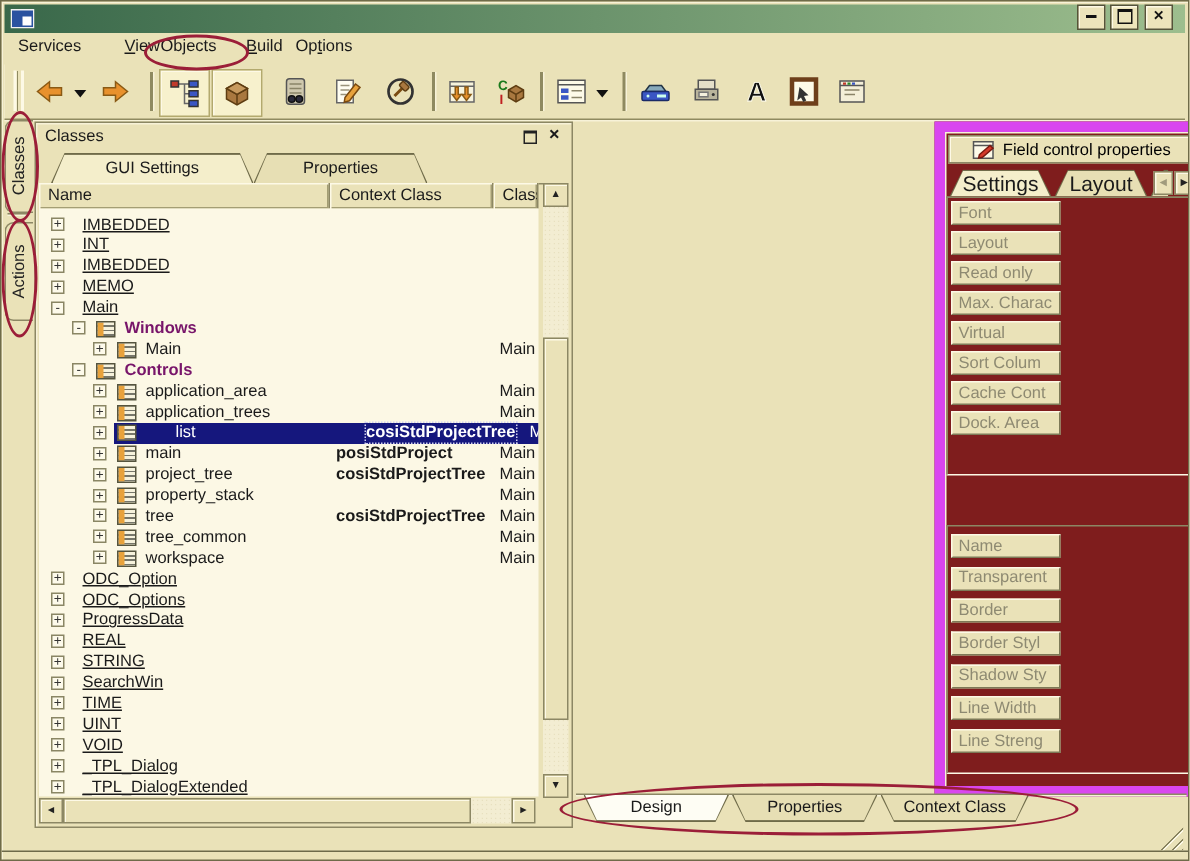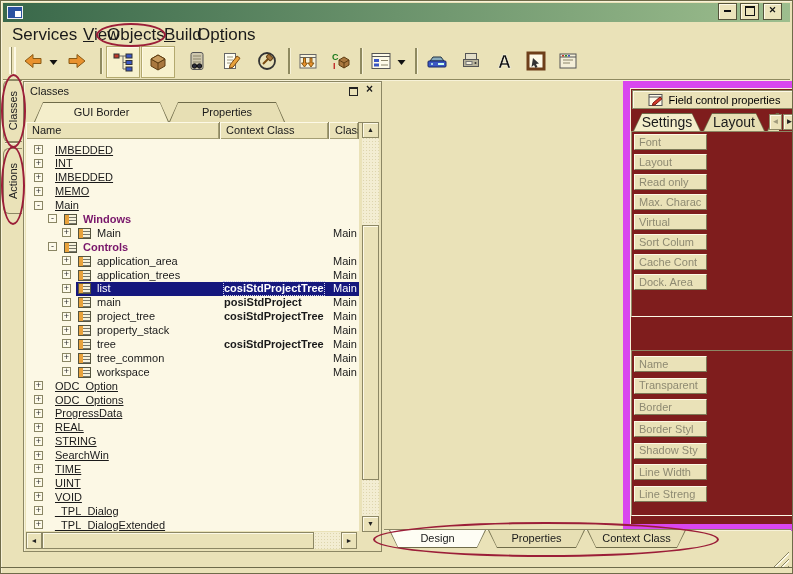--- a/index.html
+++ b/index.html
@@ -15,21 +15,21 @@
   .titlebar .appicon{width:16px;height:13px;margin:0 6px 0 4px;}
   .titlebar .ttext{font-size:12px;font-weight:bold;color:#f4f1d6;white-space:nowrap;}
   .winbtn{position:absolute;top:2px;width:17px;height:15px;background:#ece4bb;
     border:1px solid #55533a;box-shadow:inset 1px 1px 0 #fdf9e6;text-align:center;
     font-size:9px;line-height:13px;font-weight:bold;color:#111;cursor:default;}
   .winbtn.min{right:55px;} .winbtn.max{right:33px;} .winbtn.cls{right:10px;}
   .minglyph{display:inline-block;width:7px;height:2px;background:#111;margin-bottom:1px;}
   .maxglyph{display:inline-block;width:8px;height:7px;border:1px solid #111;border-top:2px solid #111;margin-top:2px;}
   
   .menubar{position:absolute;left:2px;top:21px;right:2px;height:20px;}
-  .mitem{position:absolute;top:3px;font-size:17px;white-space:nowrap;cursor:default;}
+  .mitem{position:absolute;top:3px;font-size:11px;white-space:nowrap;cursor:default;}
   .m0{left:9px}.m1{left:80px}.m2{left:104px}.m3{left:161px}.m4{left:194px}
   
   .toolbar{position:absolute;left:2px;top:41px;right:2px;height:37px;border-bottom:1px solid #8f8a60;box-shadow:0 1px 0 #f7f2d8;}
   .grip{position:absolute;left:6px;top:5px;width:6px;height:27px;
     border-left:2px solid #fdf9e6;box-shadow:inset 1px 0 0 #8f8a60;}
   .grip:after{content:"";position:absolute;left:3px;top:0;bottom:0;border-left:2px solid #fdf9e6;box-shadow:inset 1px 0 0 #8f8a60;}
   .tbtn{position:absolute;top:5px;width:28px;height:28px;display:flex;align-items:center;justify-content:center;}
   .tbtn.checked{background:#f7f1cd;border:1px solid #b3a96e;box-shadow:inset 1px 1px 0 #fdf9e6;width:32px;height:30px;top:4px;}
   .tsep{position:absolute;top:6px;width:2px;height:26px;background:#8f8a60;box-shadow:1px 0 0 #f7f2d8;}
   .tdd{position:absolute;top:16px;width:10px;height:10px;font-size:0;}
@@ -71,21 +71,21 @@
     background:#fdfaea;font-size:9px;line-height:6px;text-align:center;color:#333;z-index:2;}
   .ticon{position:absolute;top:1.5px;width:13px;height:11px;box-sizing:border-box;border:1px solid #55543e;z-index:2;
     background-image:linear-gradient(#e8a23c,#e8a23c),repeating-linear-gradient(to bottom,#f6f2dc 0 2px,#76766a 2px 3px);
     background-size:4px 100%,100% 100%;background-position:left,right;background-repeat:no-repeat;}
   .tname,.tctx,.tcls{position:absolute;top:0.5px;z-index:2;line-height:13px;}
   .tctx{left:198px;font-weight:bold;} .tcls{left:307px;}
   .lvl0 .expand{left:8px;}  .lvl0 .tname{left:29px;text-decoration:underline;}
   .lvl1 .expand{left:22px;} .lvl1 .ticon{left:38px;} .lvl1 .tname{left:57px;}
   .lvl2 .expand{left:36px;} .lvl2 .ticon{left:52px;} .lvl2 .tname{left:71px;}
   .grp .tname{font-weight:bold;color:#78156a;}
-  .sel .tname,.sel .tctx,.sel .tcls{color:#fff;}
+  .sel .tname,.sel .tctx,.sel .tcls{color:#fff;margin-left:20px;}
   .sel .tctx{outline:1px dotted #cfcfee;outline-offset:0px;}
   
   .vscroll{position:absolute;right:2px;top:40px;bottom:19px;width:17px;
     background:#f3edd2;background-image:radial-gradient(#ddd5ad 26%,transparent 27%);background-size:3px 3px;}
   .sbtn{position:absolute;left:0;right:0;height:16px;background:#eae2b8;border:1px solid #8c8764;
     box-shadow:inset 1px 1px 0 #fdf9e6;box-sizing:border-box;text-align:center;font-size:7px;line-height:14px;color:#222;}
   .sb-up{top:0;} .sb-down{bottom:0;}
   .vthumb{position:absolute;left:0;right:0;top:103px;height:255px;background:#eae2b8;
     border:1px solid #8c8764;box-shadow:inset 1px 1px 0 #fdf9e6;box-sizing:border-box;}
   .hscroll{position:absolute;left:2px;bottom:2px;height:17px;width:331px;
@@ -324,21 +324,21 @@
 
   <div class="panel">
     <span class="panel-title">Classes</span>
     <span class="pt-float">
         <i></i>
       </span>
     <span class="pt-close"><span>×</span></span>
 
     <div class="ptabs">
       <span class="ttab gtab1 active">
-          <i>GUI Border</i>
+          <i>GUI Settings</i>
         </span>
       <span class="ttab gtab2">
           <i>Properties</i>
         </span>
     </div>
 
     <div class="lheader">
       <span class="hcell hc-name">Name</span>
       <span class="hcell hc-ctx">Context Class</span>
       <span class="hcell hc-cls">Class</span>

